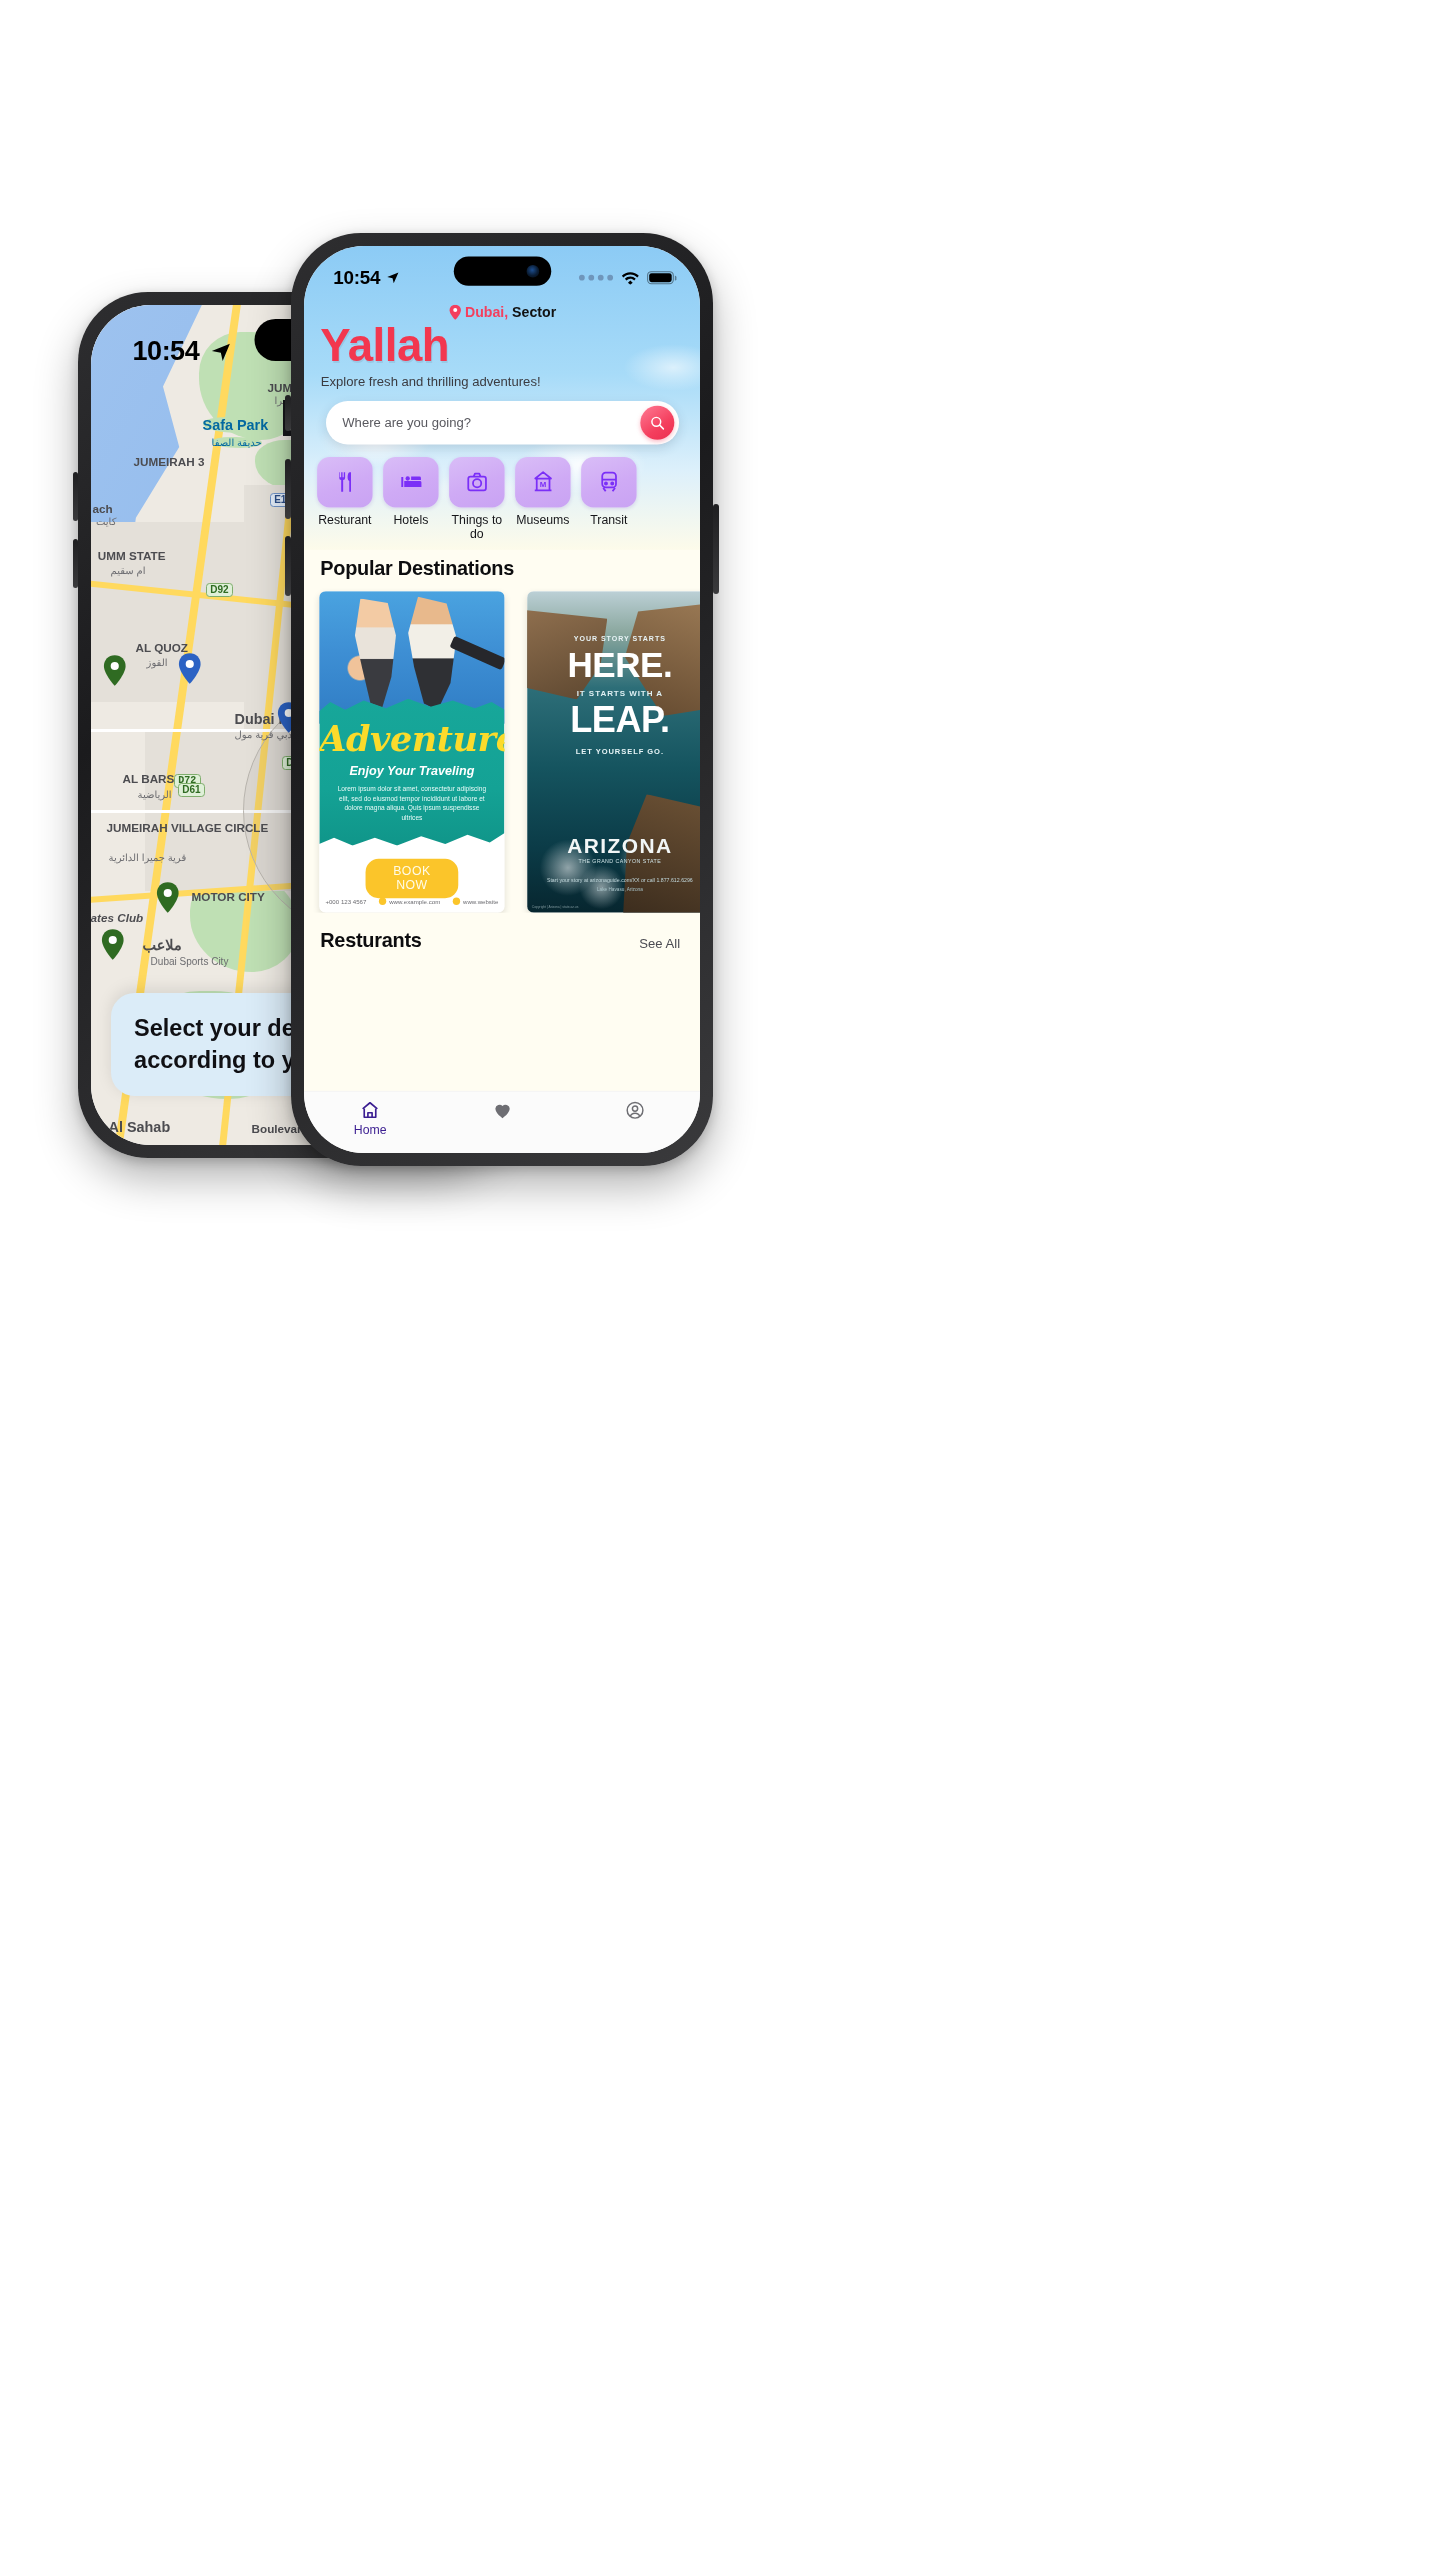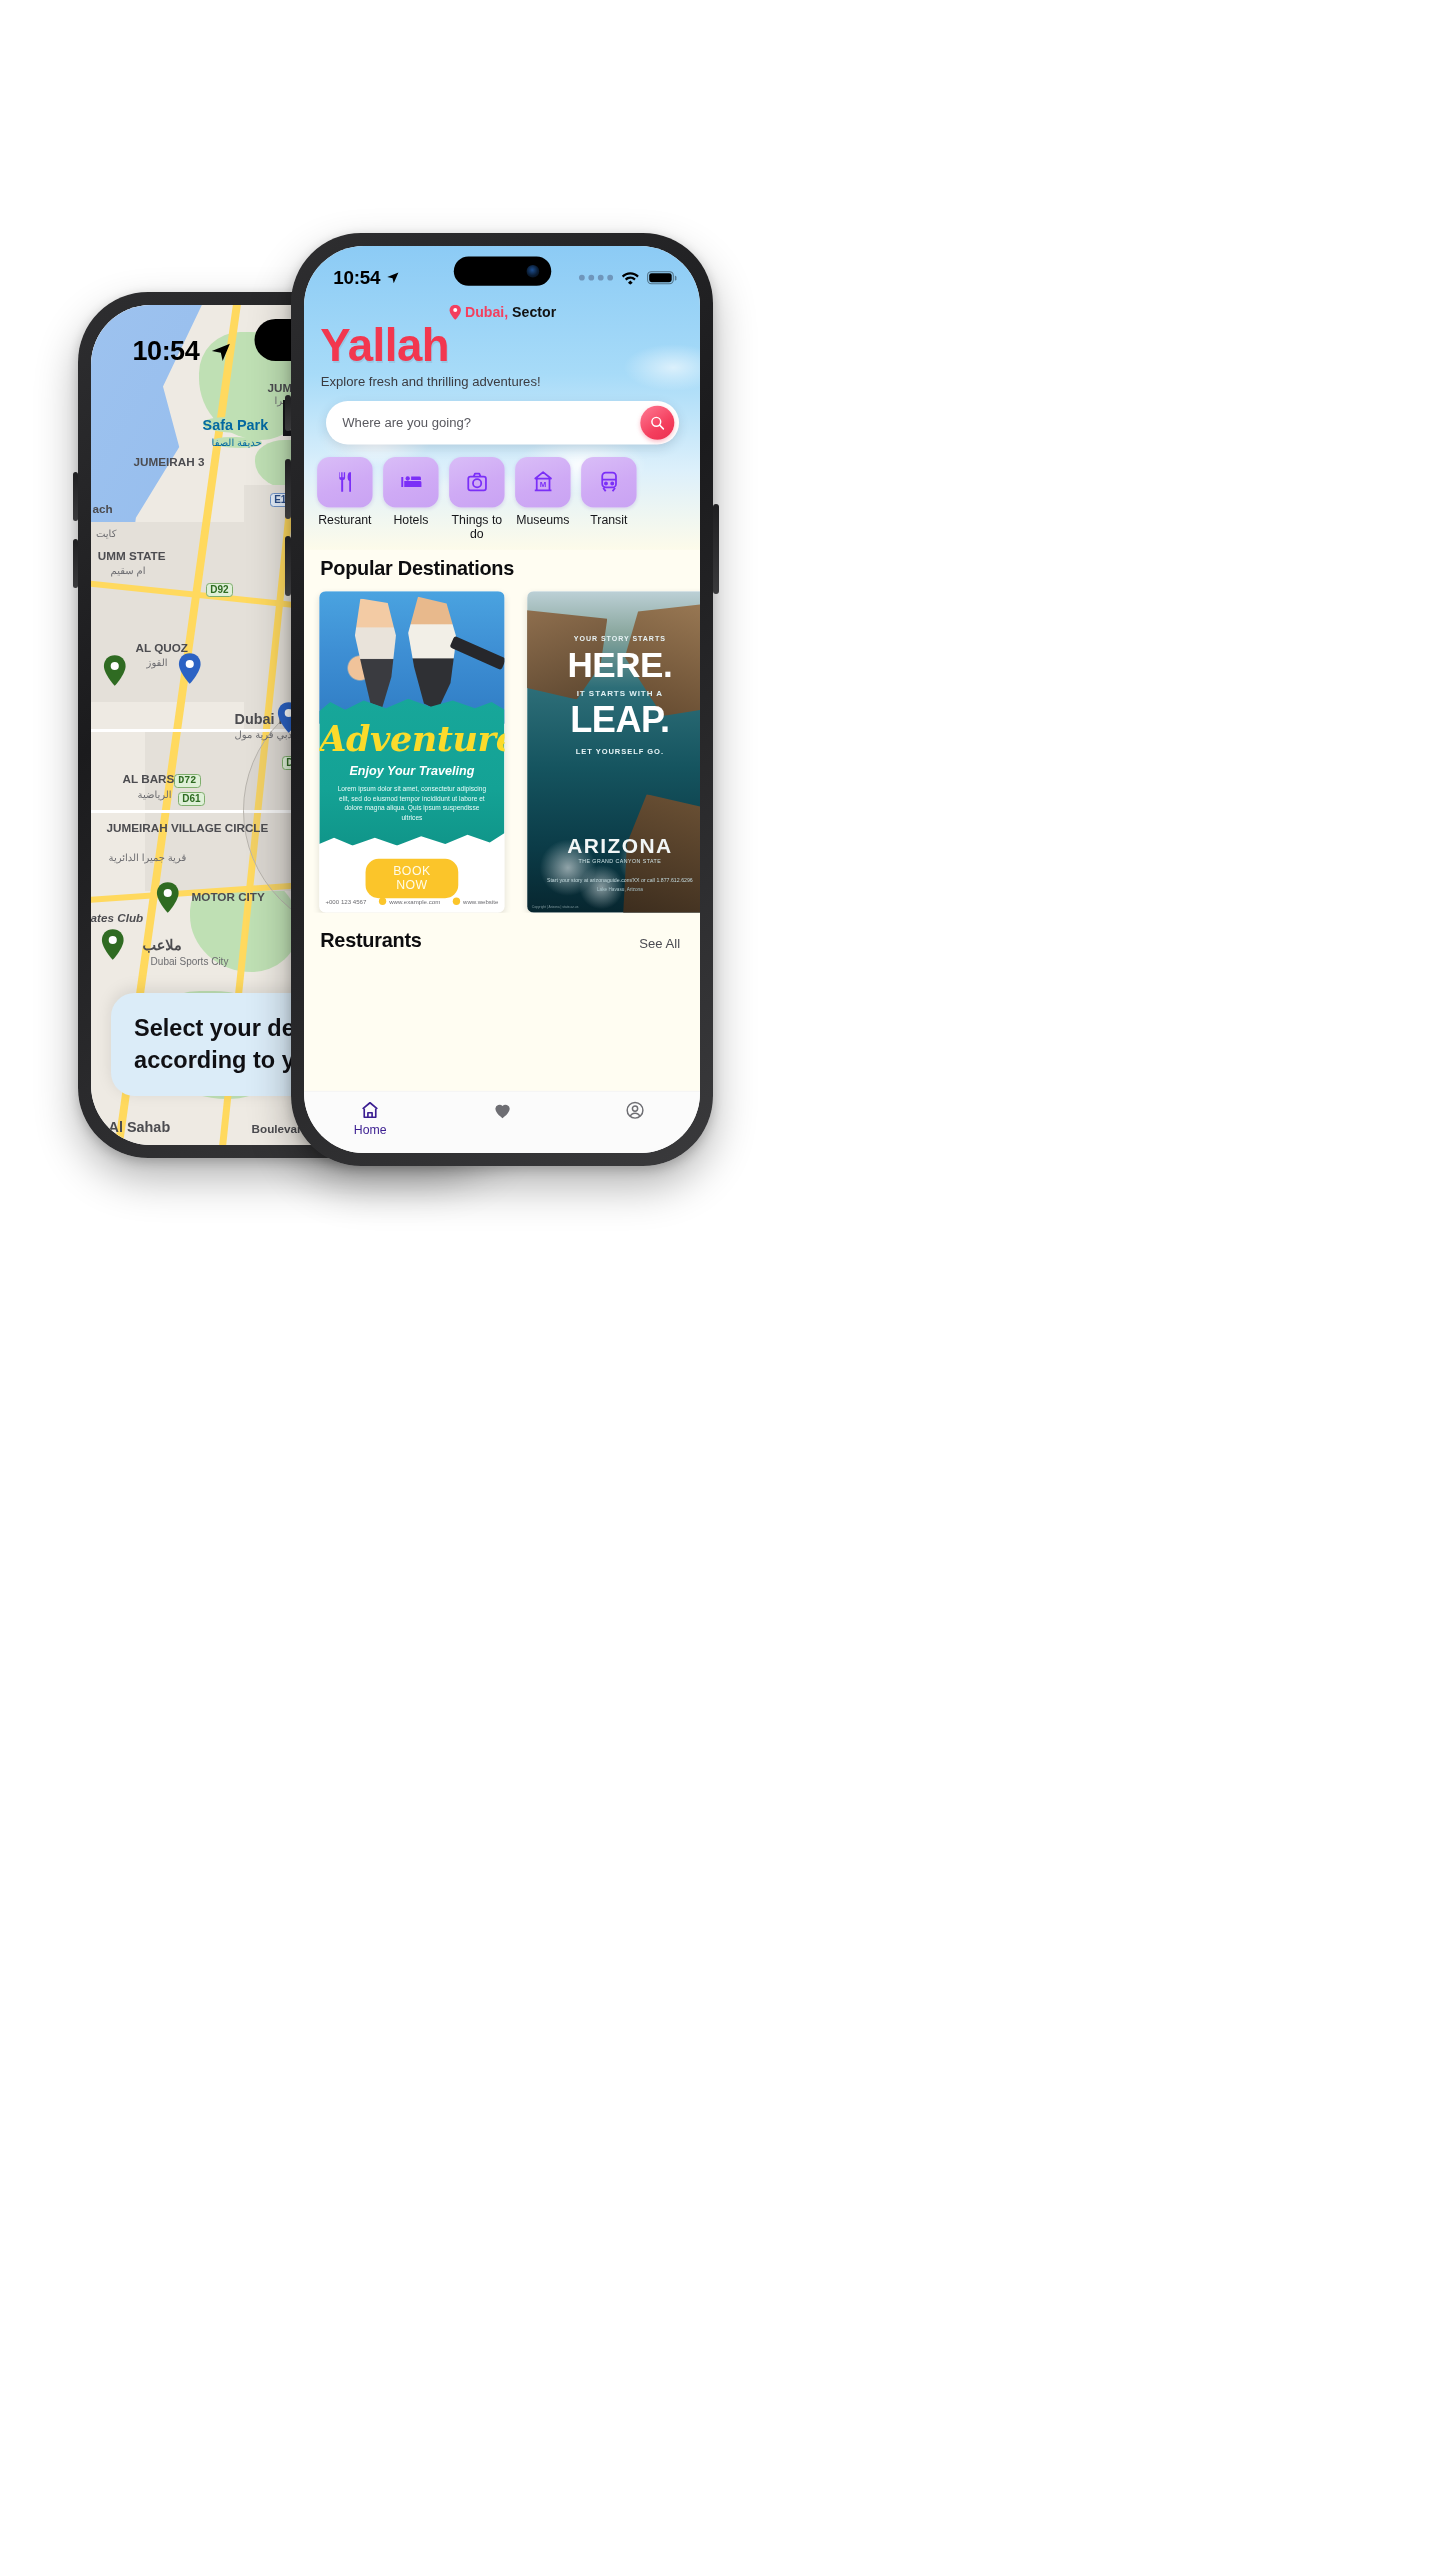--- a/index.html
+++ b/index.html
@@ -340,21 +340,21 @@
         <div class="circle-area"></div>
 
         <div class="maplabel" style="left:227px; top:32px;">JUMEIRAH 1</div>
         <div class="maplabel ar" style="left:245px; top:47px;">جميرا ١</div>
         <div class="maplabel" style="left:177px; top:76px;">JUMEIRAH</div>
         <div class="maplabel ar" style="left:184px; top:90px;">جميرا</div>
         <div class="maplabel green big" style="left:112px; top:112px;">Safa Park</div>
         <div class="maplabel ar green" style="left:121px; top:132px;">حديقة الصفا</div>
         <div class="maplabel" style="left:43px; top:150px;">JUMEIRAH 3</div>
         <div class="maplabel" style="left:1.8px; top:197px;">ach</div>
-        <div class="maplabel ar" style="left:5.4px; top:211px;margin-top:12px;">كايت</div>
+        <div class="maplabel ar" style="left:5.4px; top:211px;">كايت</div>
         <div class="maplabel" style="left:7.2px; top:244px;">UMM STATE</div>
         <div class="maplabel ar" style="left:20px; top:260px;">ام سقيم</div>
         <div class="maplabel" style="left:45px; top:336px;">AL QUOZ</div>
         <div class="maplabel ar" style="left:56px; top:352px;">القوز</div>
         <div class="maplabel big" style="left:144px; top:406px;">Dubai Hills</div>
         <div class="maplabel ar" style="left:144px; top:424px;">دبي قرية مول</div>
         <div class="maplabel" style="left:32px; top:467px;">AL BARSHA</div>
         <div class="maplabel ar" style="left:47px; top:484px;">الرياضية</div>
         <div class="maplabel" style="left:16px; top:516px;">JUMEIRAH VILLAGE CIRCLE</div>
         <div class="maplabel ar" style="left:18px; top:547px;">قرية جميرا الدائرية</div>
@@ -370,21 +370,21 @@
         <div class="maplabel" style="left:271px; top:137px;">Masjid / Mosque</div>
         <div class="maplabel" style="left:262px; top:179px;">BUS</div>
         <div class="maplabel ar" style="left:271px; top:195px;">GHA</div>
         <div class="maplabel ar" style="left:267px; top:226px;">لز م</div>
 
         <div class="shield blue" style="left:179px; top:188px;">E11</div>
         <div class="shield green" style="left:115px; top:278px;">D92</div>
         <div class="shield blue" style="left:202px; top:399px;">E44</div>
         <div class="shield" style="left:191px; top:451px;">D63</div>
         <div class="shield" style="left:83px; top:469px;font-family:Liberation Mono, monospace;">D72</div>
-        <div class="shield" style="left:87px; top:478px;margin-top:9px;">D61</div>
+        <div class="shield" style="left:87px; top:478px;">D61</div>
         <div class="shield" style="left:226px; top:559px;">D63</div>
 
         <svg class="pin" style="left:12.6px; top:350px;" viewBox="0 0 26 34">
           <path d="M13 0C6 0 1 5 1 12c0 9 12 22 12 22s12-13 12-22C25 5 20 0 13 0z" fill="#2f6b22"></path>
           <circle cx="13" cy="12" r="4.5" fill="#fff"></circle>
         </svg>
         <svg class="pin" style="left:87px; top:348px;" viewBox="0 0 26 34">
           <path d="M13 0C6 0 1 5 1 12c0 9 12 22 12 22s12-13 12-22C25 5 20 0 13 0z" fill="#2b62c4"></path>
           <circle cx="13" cy="12" r="4.5" fill="#fff"></circle>
         </svg>

